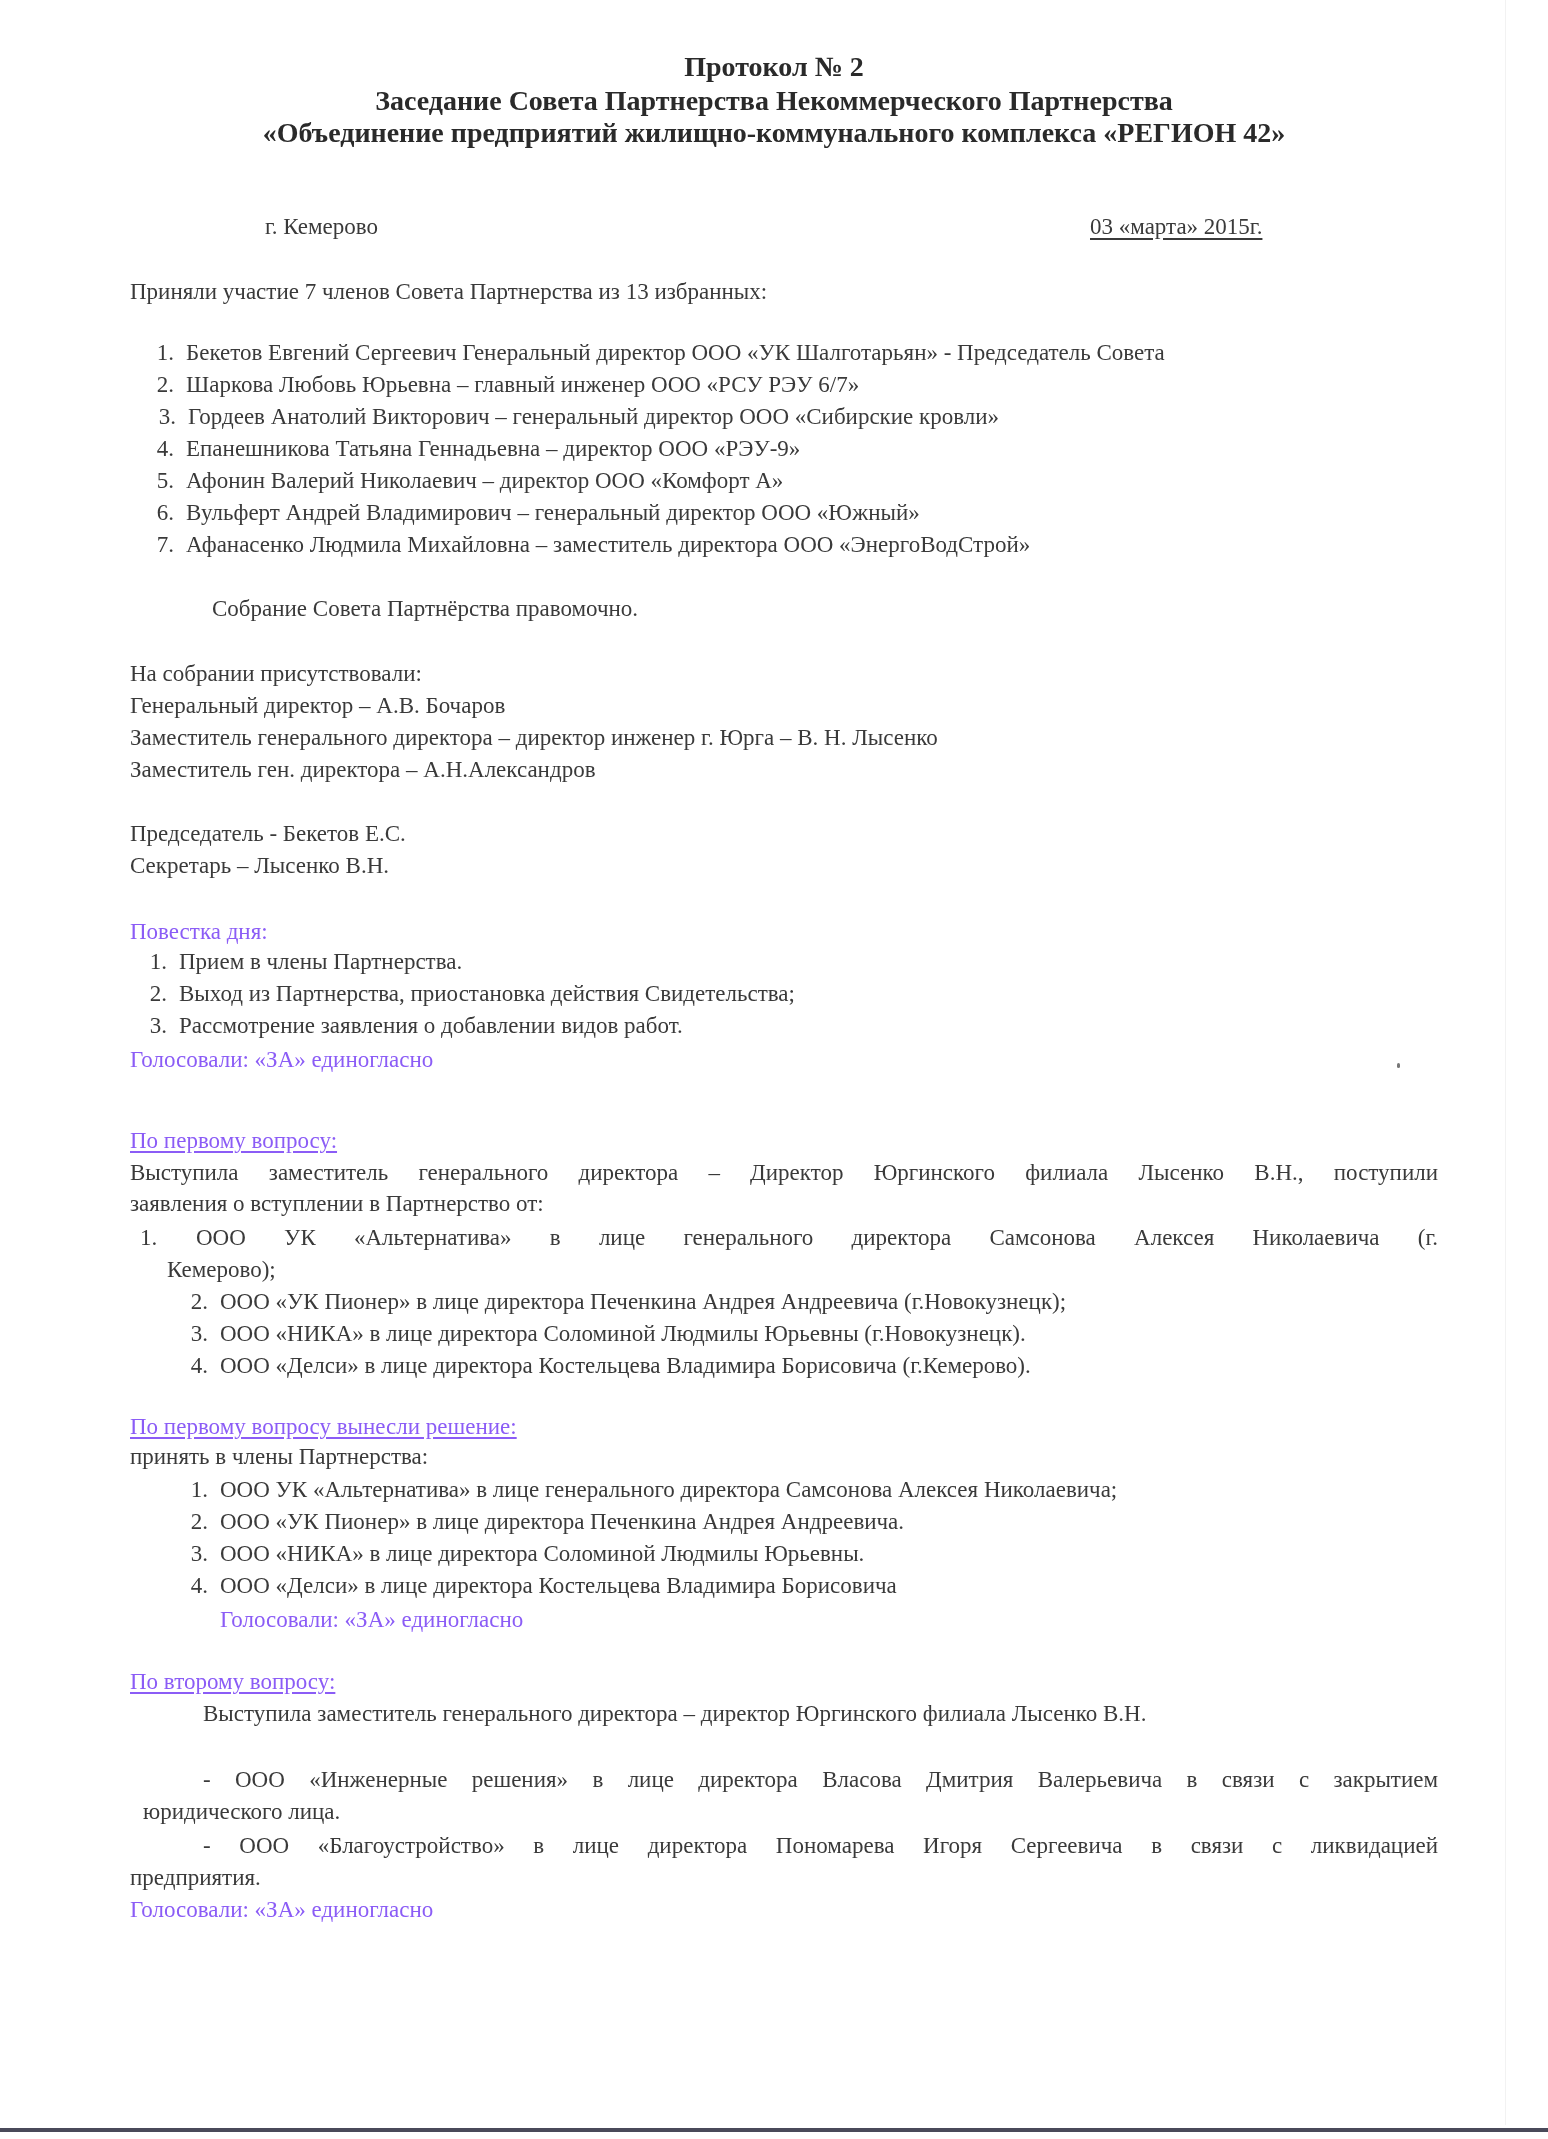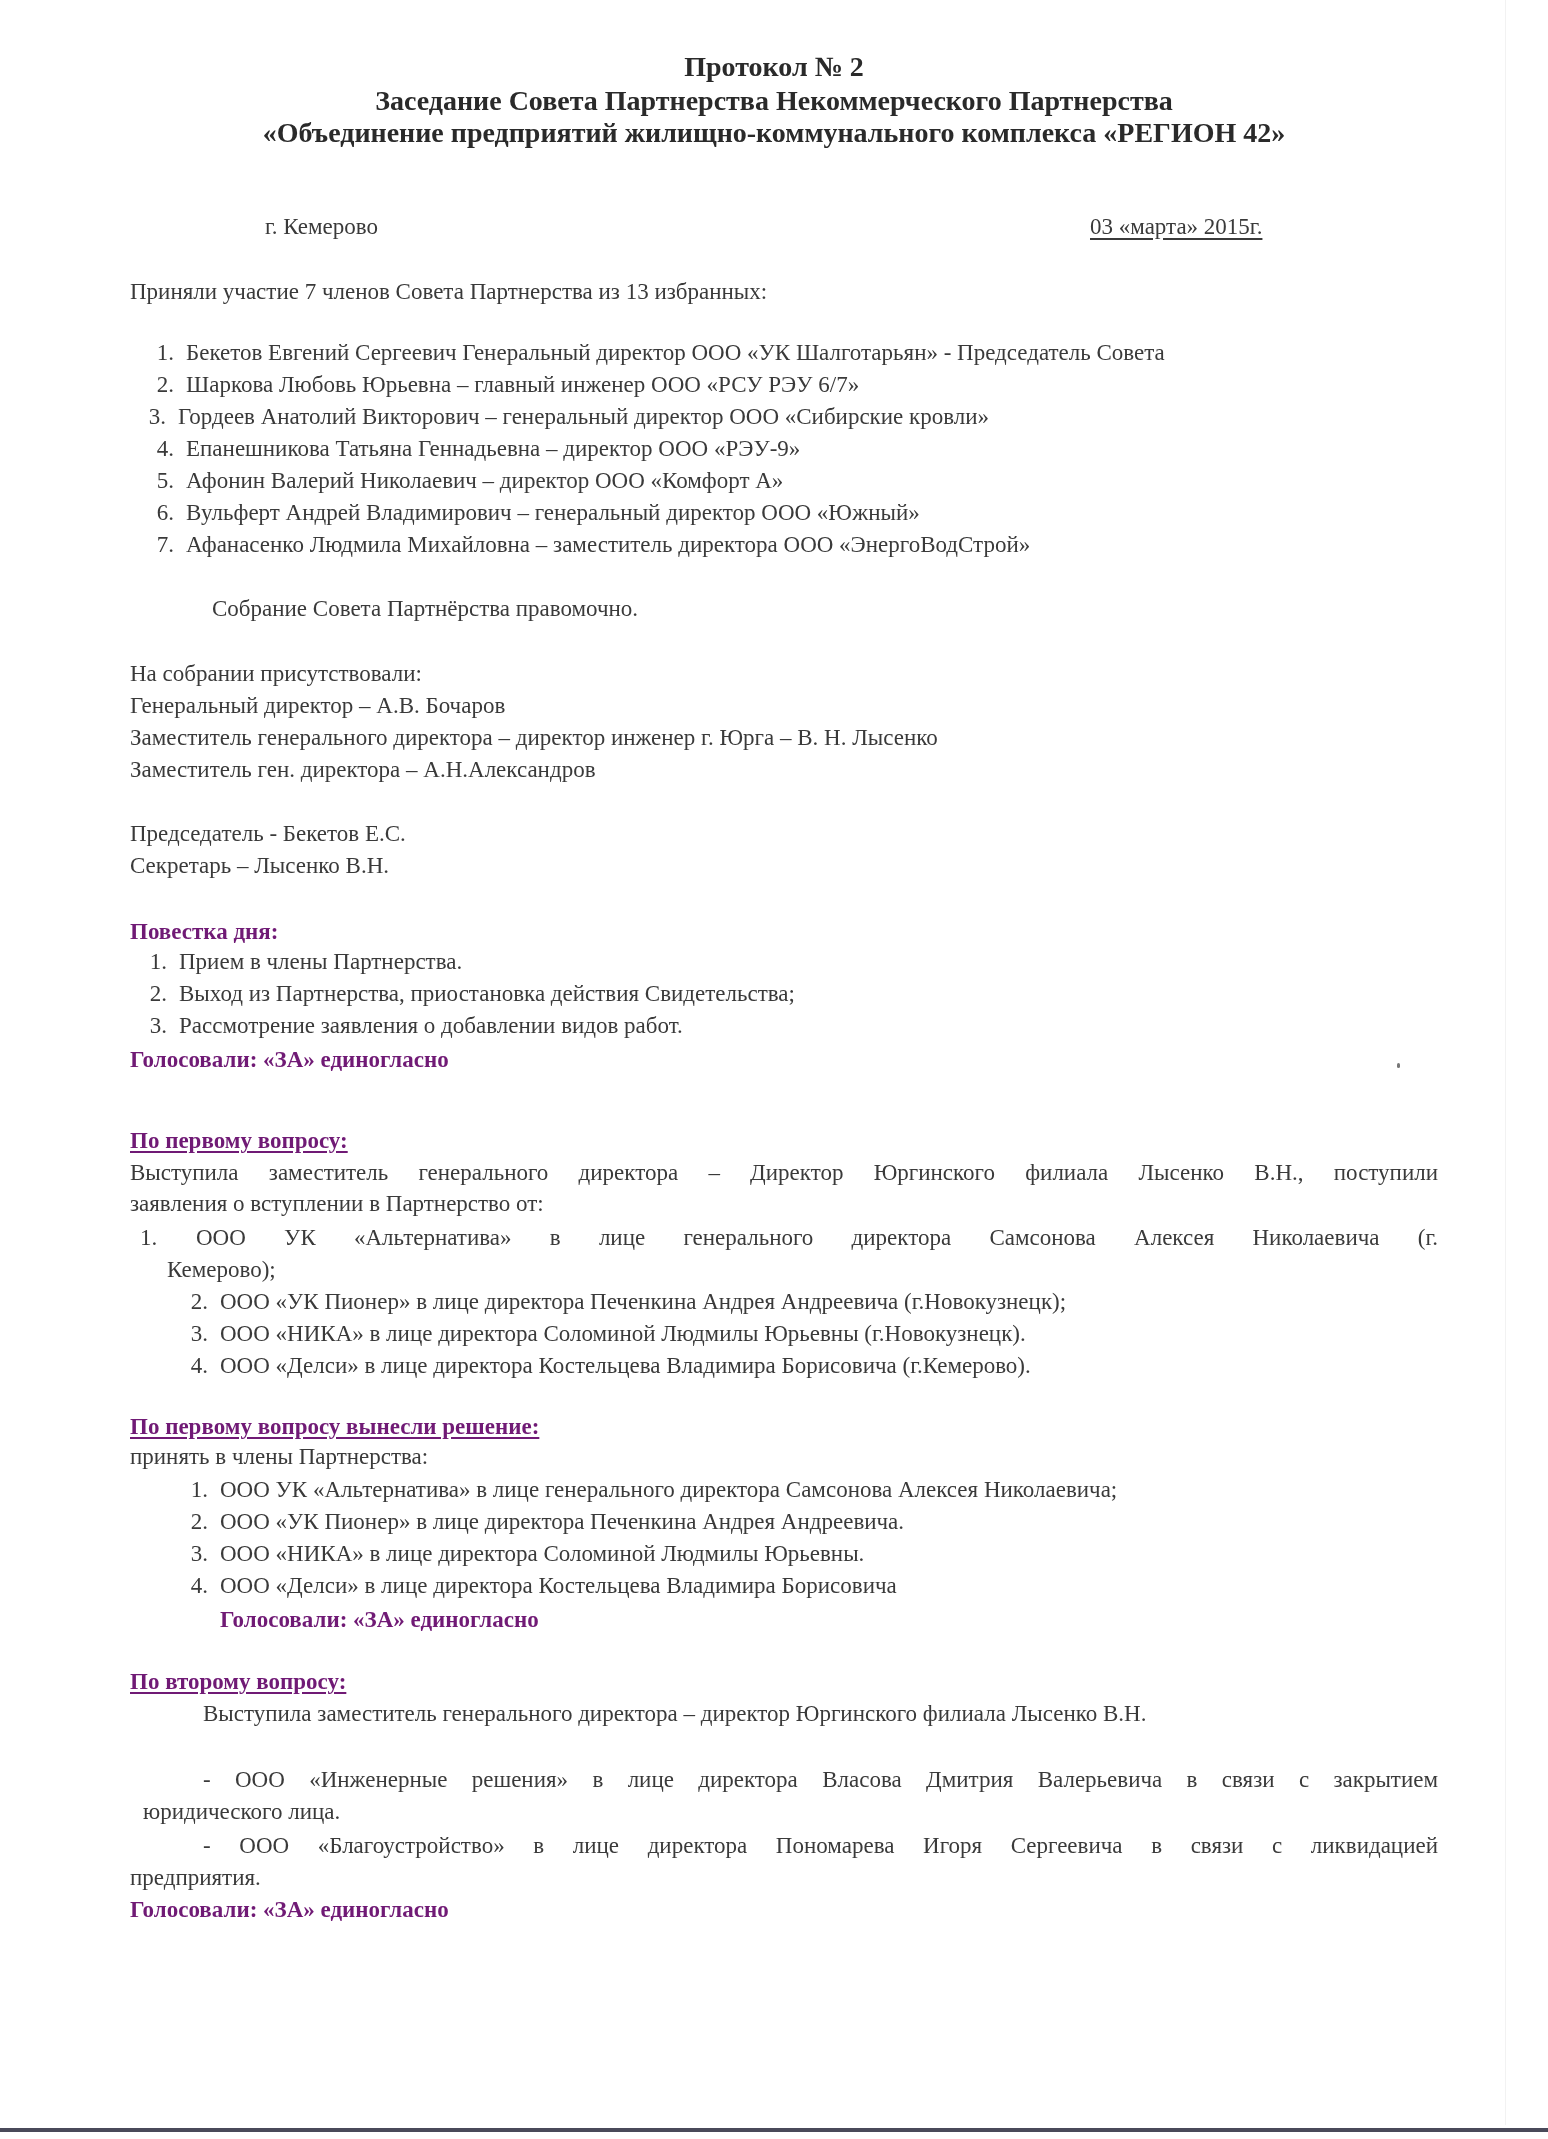--- a/index.html
+++ b/index.html
@@ -4,21 +4,21 @@
   <style>
     html, body { margin: 0; padding: 0; background: #ffffff; }
     body {
       width: 1548px; height: 2139px; position: relative; overflow: hidden;
       font-family: "Liberation Serif", "DejaVu Serif", serif;
       color: #3a3a3a;
     }
     .page { position: absolute; left: 0; top: 0; width: 1548px; height: 2139px; }
     .abs { position: absolute; white-space: nowrap; font-size: 23px; line-height: 28px; }
     .title { position: absolute; left: 0; width: 1548px; text-align: center; font-weight: bold; font-size: 28px; color: #2a2a2a; line-height: 30px; }
-    .bold { font-weight: bold; color: #701a75; }
+    .bold { font-weight: normal; color: #8b5cf6; }
     .ul { text-decoration: underline; text-underline-offset: 3px; text-decoration-thickness: 2px; }
     .num { display: inline-block; width: 46px; text-align: right; padding-right: 12px; box-sizing: border-box; }
     .just { position: absolute; font-size: 23px; line-height: 32px; text-align: justify; text-align-last: justify; white-space: normal; }
     .bottom-rule { position: absolute; left: 0; top: 2128px; width: 1548px; height: 4px; background: #4a4a5a; }
     .right-edge { position: absolute; left: 1505px; top: 0; width: 1px; height: 2125px; background: #f2f2f2; }
     .speck { position: absolute; left: 1397px; top: 1063px; width: 3px; height: 5px; background: #777; border-radius: 2px; }
   </style>
 </head>
 <body>
 
@@ -29,21 +29,21 @@
   <div class="title" style="top:118px;">«Объединение предприятий жилищно-коммунального комплекса «РЕГИОН 42»</div>
 
   <div class="abs" style="left:265px; top:213px;">г. Кемерово</div>
   <div class="abs" style="left:1070px; top:213px; text-decoration:underline; text-underline-offset:4px; padding-left:20px;">03 «марта» 2015г.</div>
 
   <div class="abs" style="left:130px; top:278px;">Приняли участие 7 членов Совета Партнерства из 13 избранных:</div>
 
   <div>
     <div class="abs" style="left:140px; top:339px;"><span class="num">1.</span><span>Бекетов Евгений Сергеевич Генеральный директор ООО «УК Шалготарьян» - Председатель Совета</span></div>
     <div class="abs" style="left:140px; top:371px;"><span class="num">2.</span><span>Шаркова Любовь Юрьевна – главный инженер ООО «РСУ РЭУ 6/7»</span></div>
-    <div class="abs" style="left:132px; top:403px;"><span class="num">3.</span><span>Гордеев Анатолий Викторович – генеральный директор ООО «Сибирские кровли»</span></div>
+    <div class="abs" style="left:142px; top:403px;"><span class="num">3.</span><span>Гордеев Анатолий Викторович – генеральный директор ООО «Сибирские кровли»</span></div>
     <div class="abs" style="left:140px; top:435px;"><span class="num">4.</span><span>Епанешникова Татьяна Геннадьевна – директор ООО «РЭУ-9»</span></div>
     <div class="abs" style="left:140px; top:467px;"><span class="num">5.</span><span>Афонин Валерий Николаевич – директор ООО «Комфорт А»</span></div>
     <div class="abs" style="left:140px; top:499px;"><span class="num">6.</span><span>Вульферт Андрей Владимирович – генеральный директор ООО «Южный»</span></div>
     <div class="abs" style="left:140px; top:531px;"><span class="num">7.</span><span>Афанасенко Людмила Михайловна – заместитель директора ООО «ЭнергоВодСтрой»</span></div>
   </div>
 
   <div class="abs" style="left:212px; top:595px;">Собрание  Совета Партнёрства правомочно.</div>
 
   <div class="abs" style="left:130px; top:660px;">На собрании присутствовали:</div>
   <div class="abs" style="left:130px; top:692px;">Генеральный директор – А.В. Бочаров</div>

